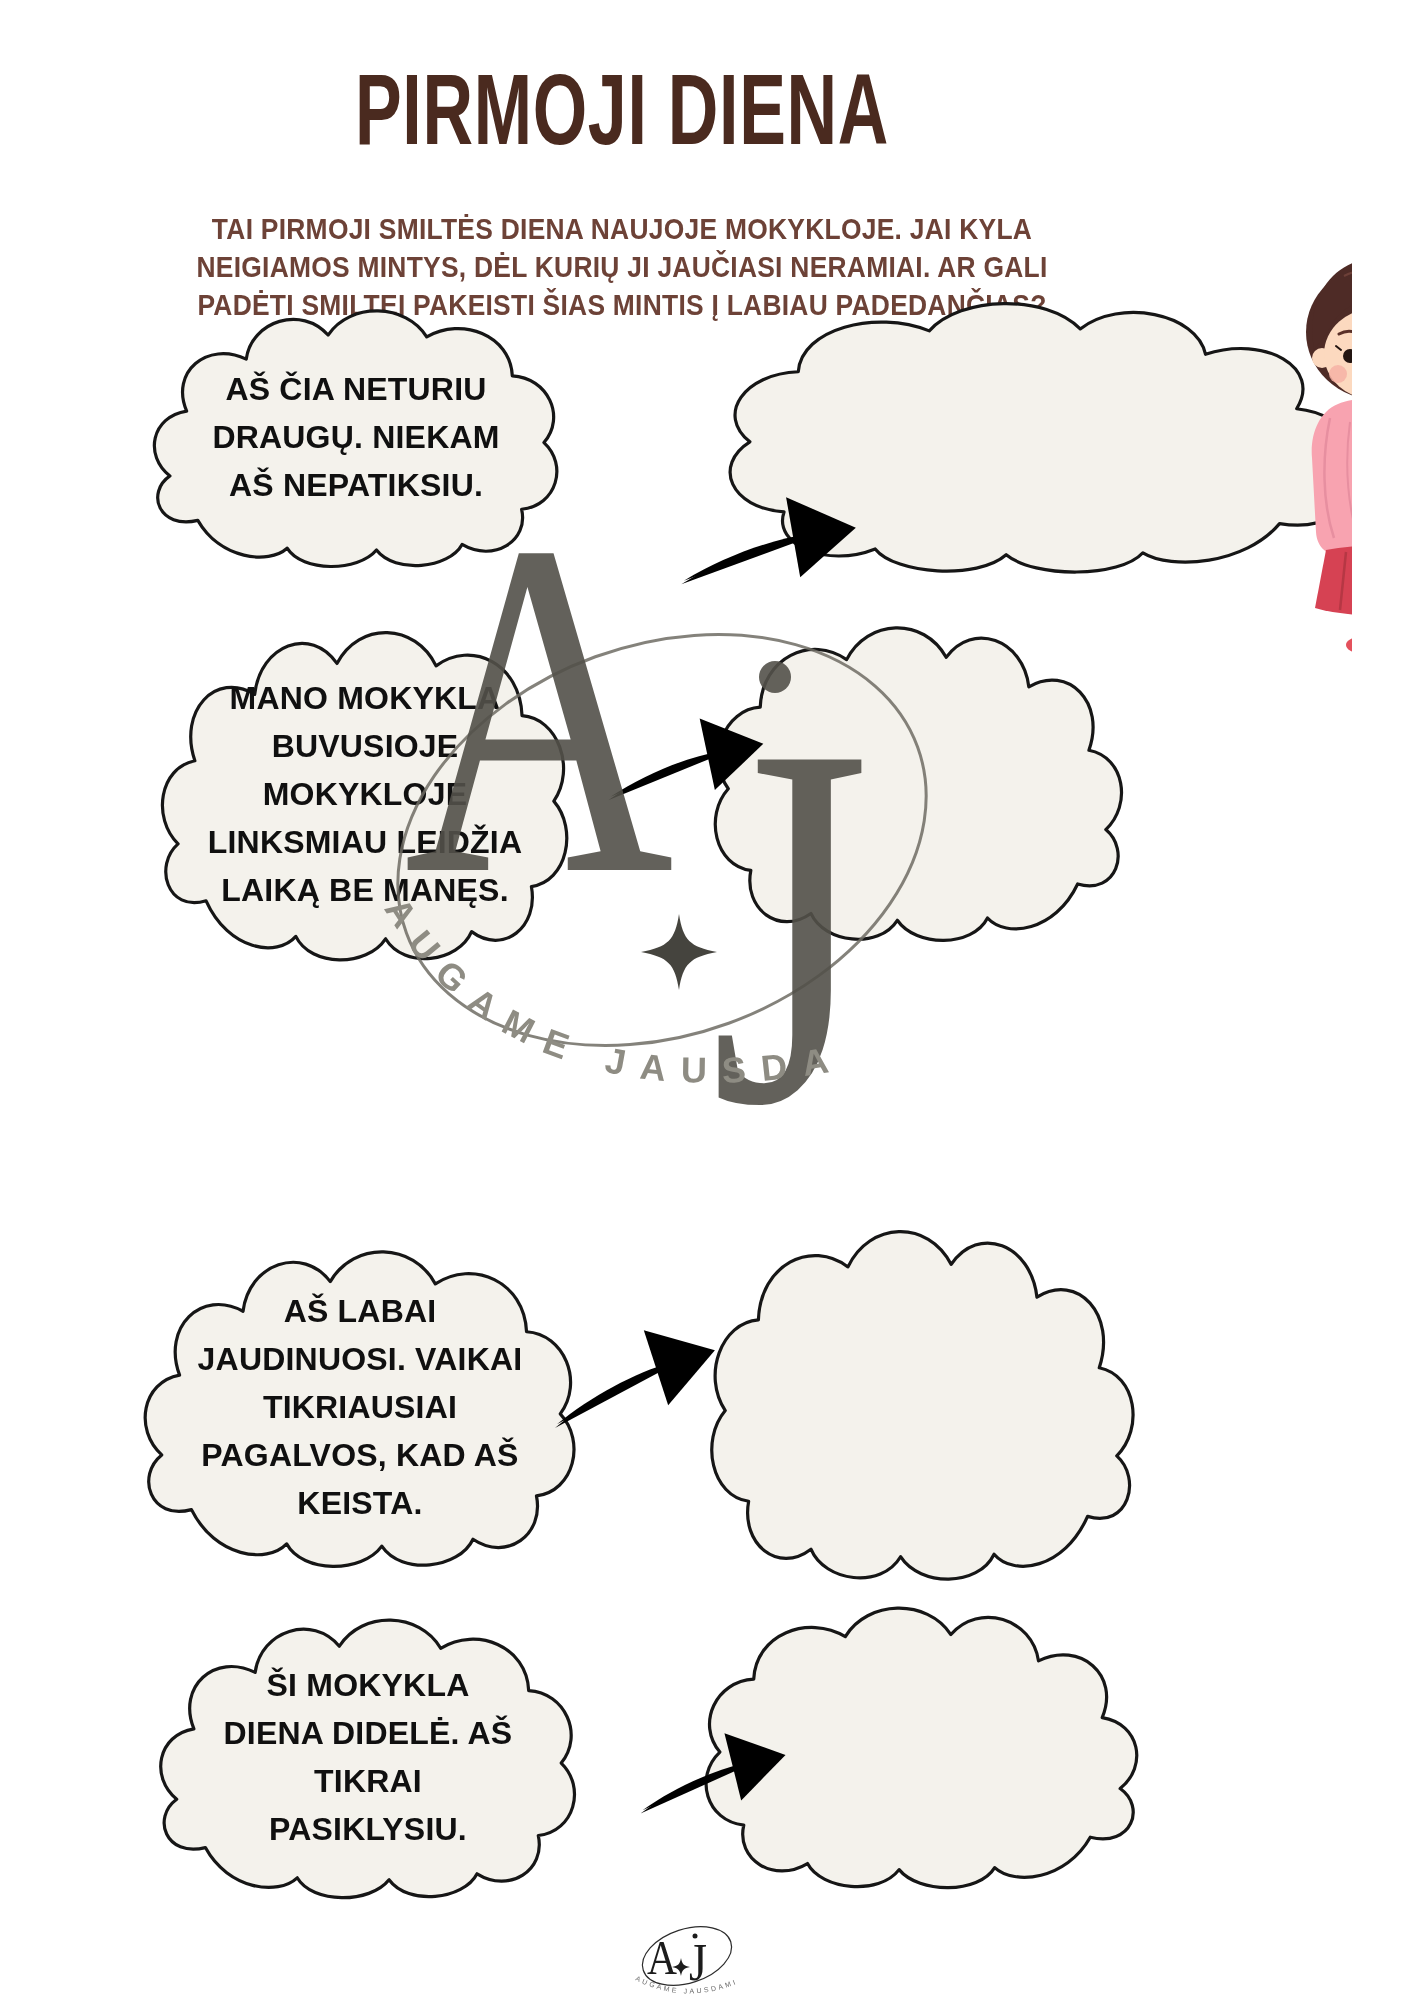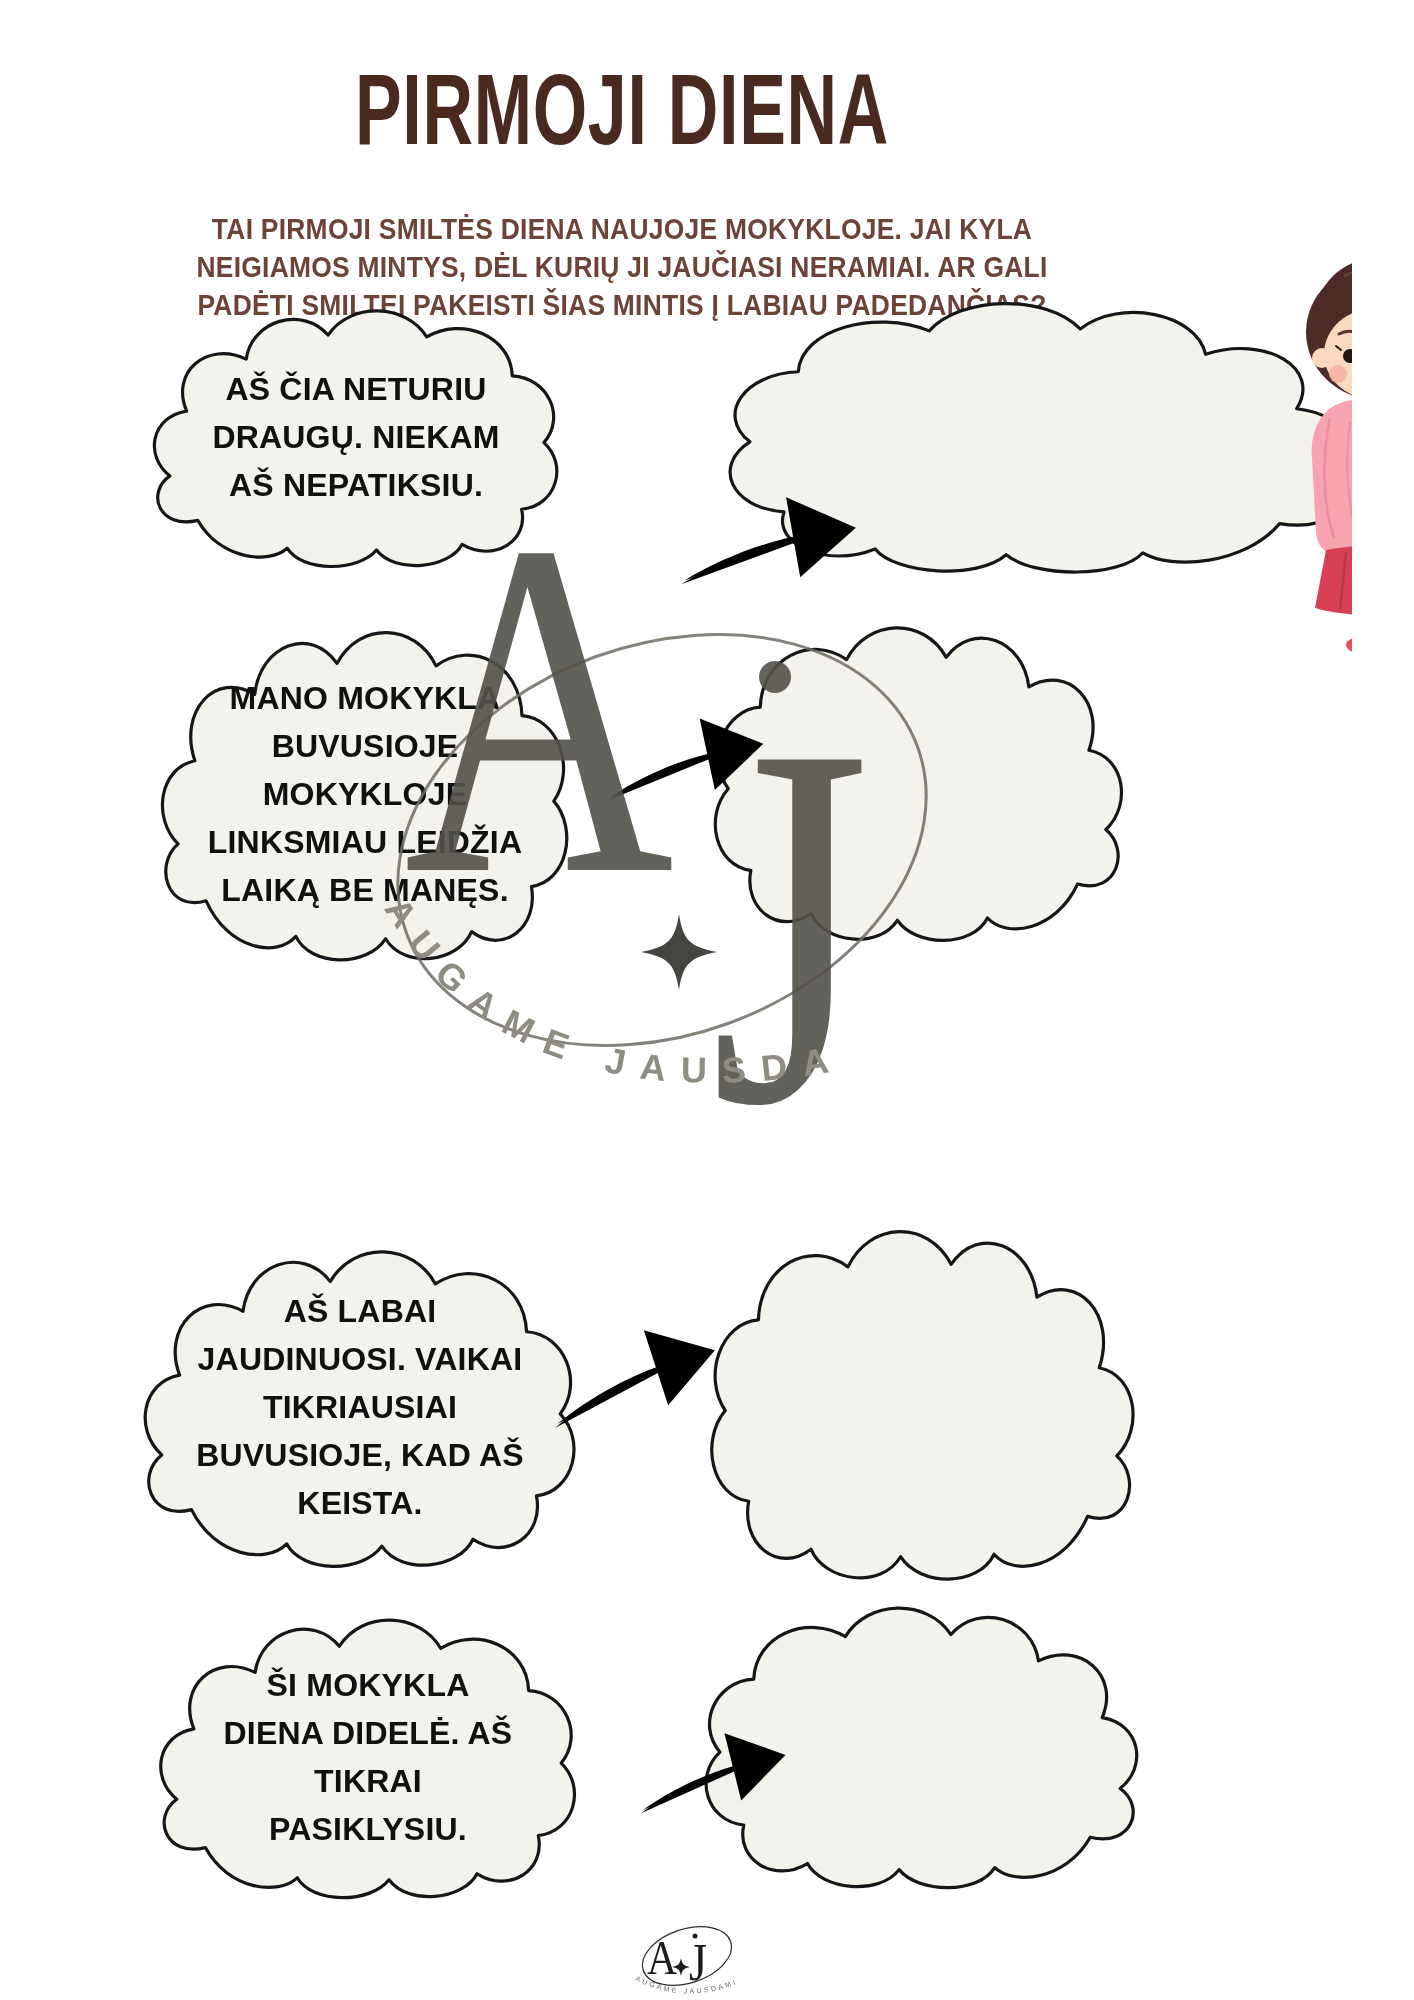--- a/index.html
+++ b/index.html
@@ -118,21 +118,21 @@
       <use href="#arrowShape"></use>
     </svg>
   <svg class="cloud flip c-r2" viewBox="0 0 460 300" preserveAspectRatio="none">
       <use href="#cloudShape"></use>
     </svg>
 
   <svg class="cloud c-l3" viewBox="0 0 460 300" preserveAspectRatio="none">
       <use href="#cloudShape"></use>
     </svg>
   <div class="ttext t3">
-      <span>AŠ LABAI JAUDINUOSI. VAIKAI TIKRIAUSIAI BUVUSIOJE, KAD AŠ KEISTA.</span>
+      <span>AŠ LABAI JAUDINUOSI. VAIKAI TIKRIAUSIAI PAGALVOS, KAD AŠ KEISTA.</span>
     </div>
   <svg class="arrow a3" viewBox="0 0 200 124">
       <use href="#arrowShape"></use>
     </svg>
   <svg class="cloud flip c-r3" viewBox="0 0 460 300" preserveAspectRatio="none">
       <use href="#cloudShape"></use>
     </svg>
 
   <svg class="cloud c-l4" viewBox="0 0 460 300" preserveAspectRatio="none">
       <use href="#cloudShape"></use>

